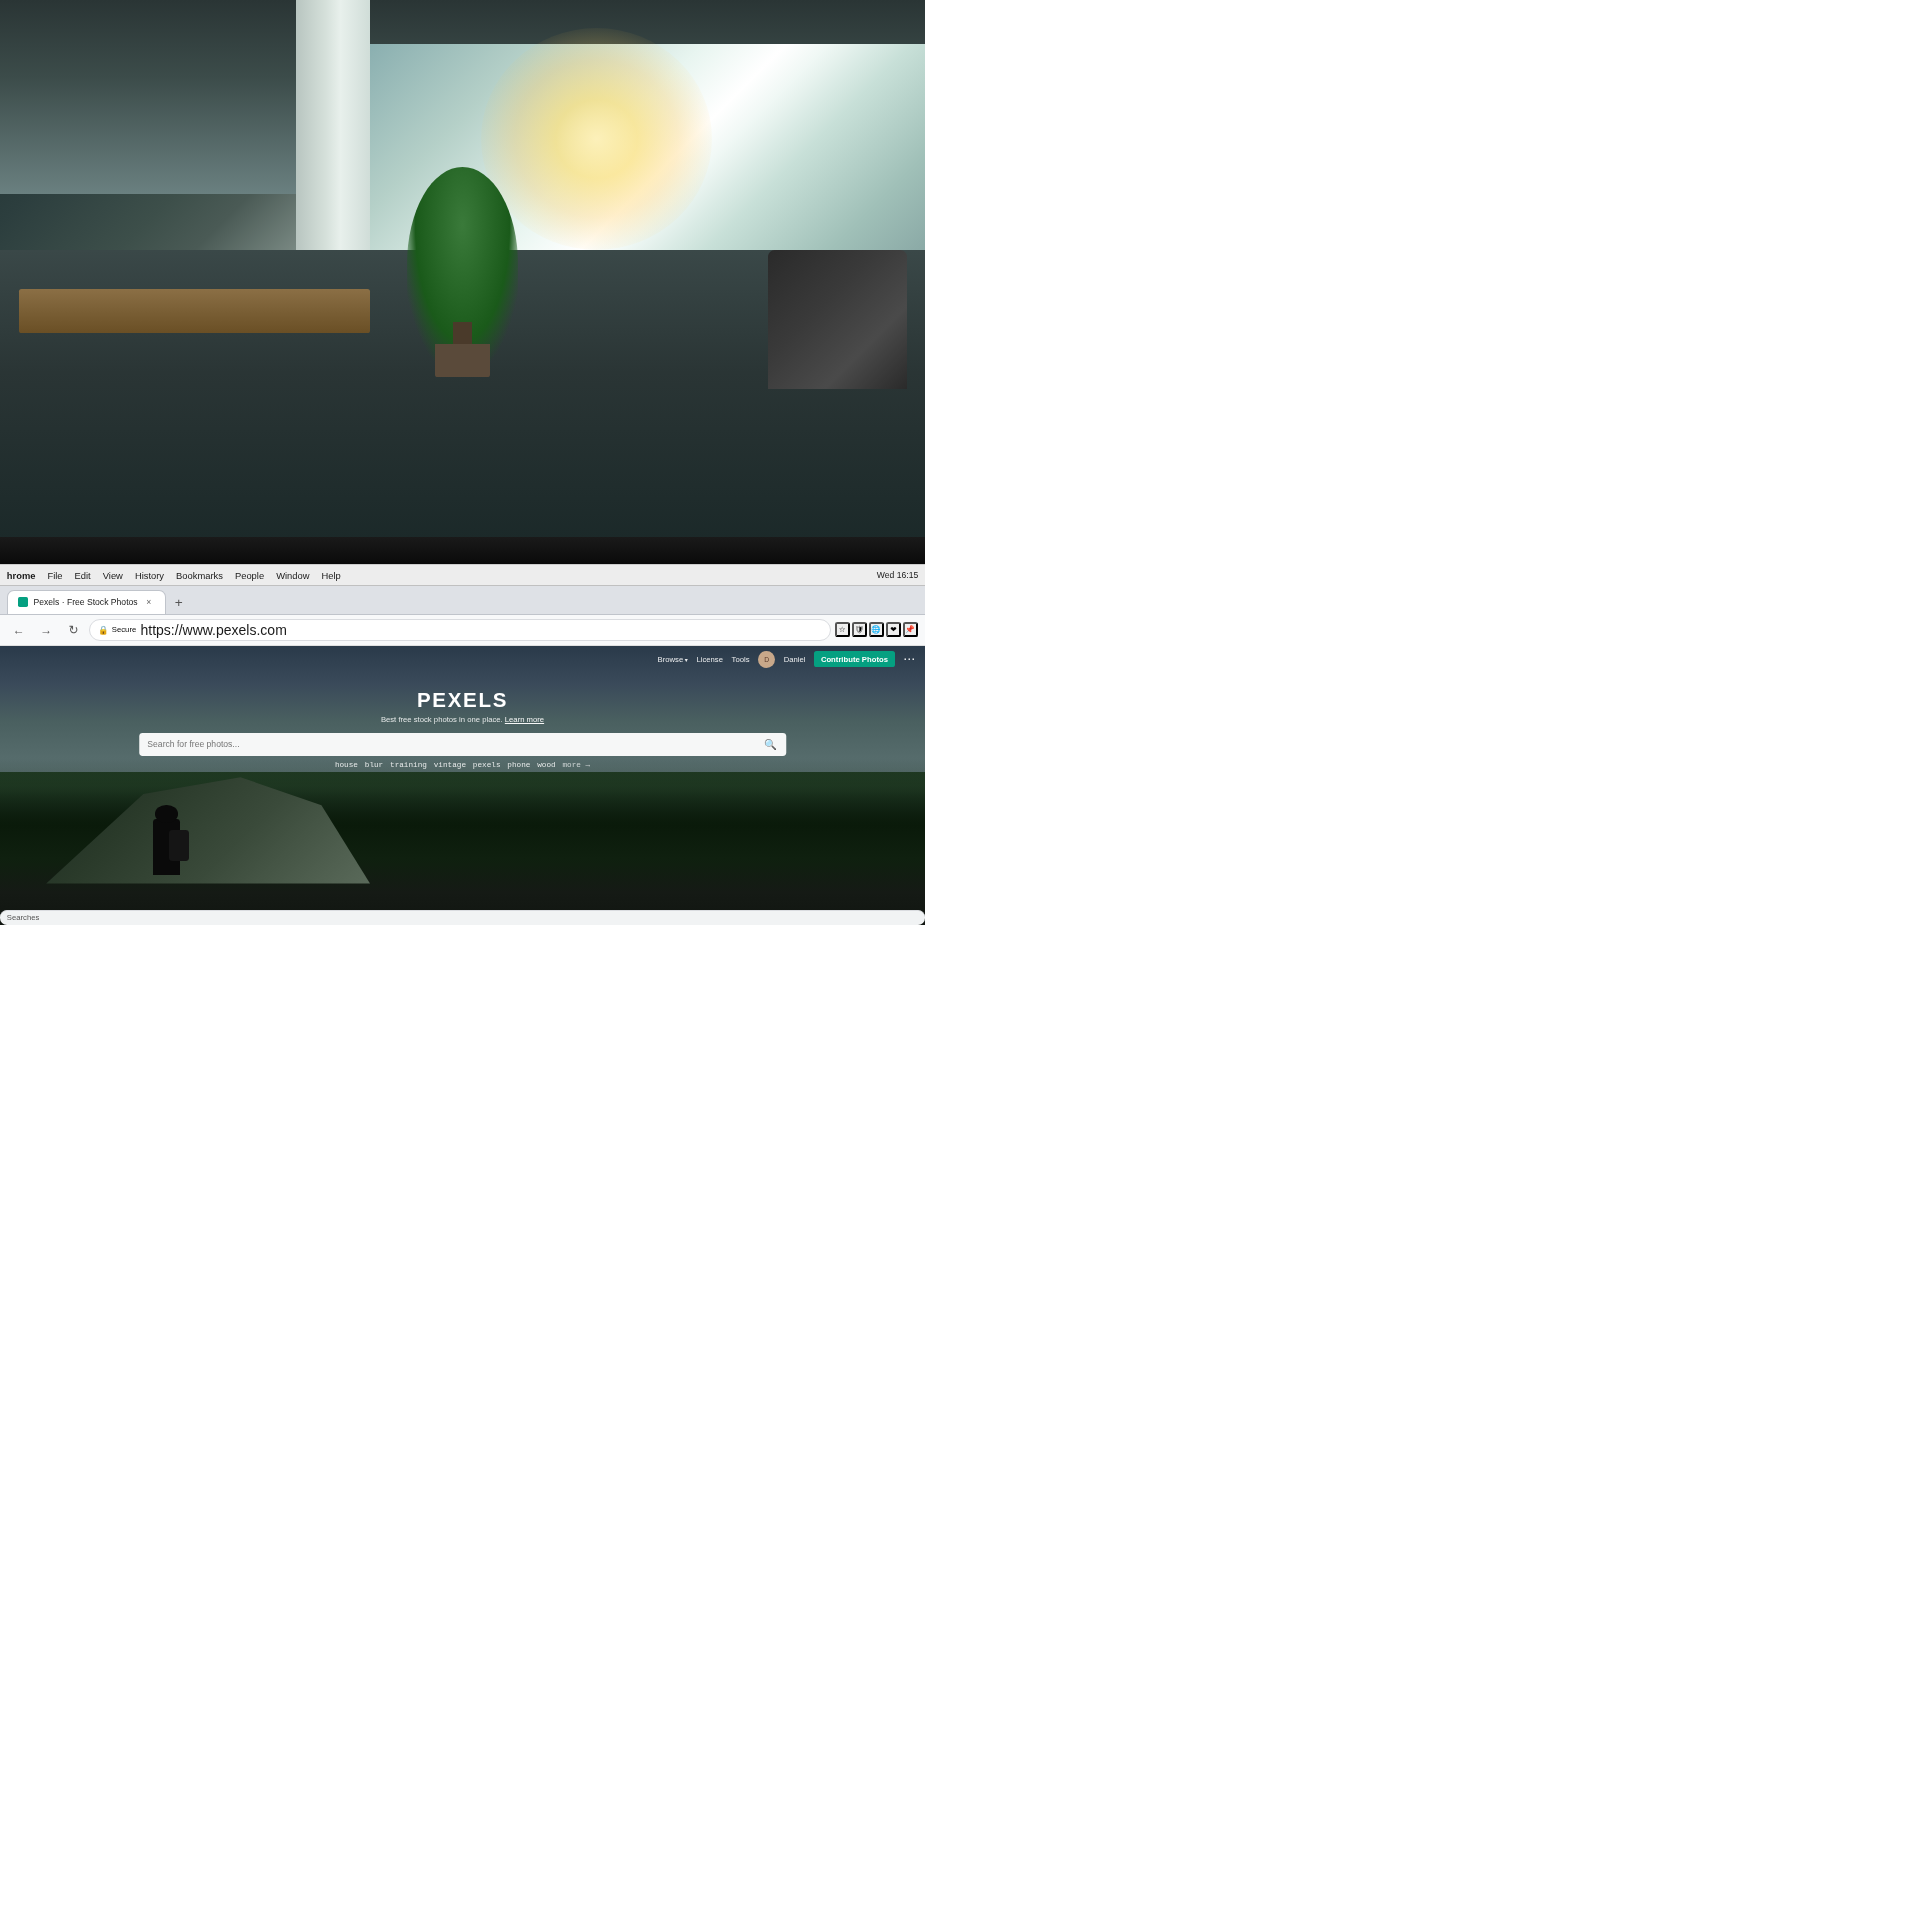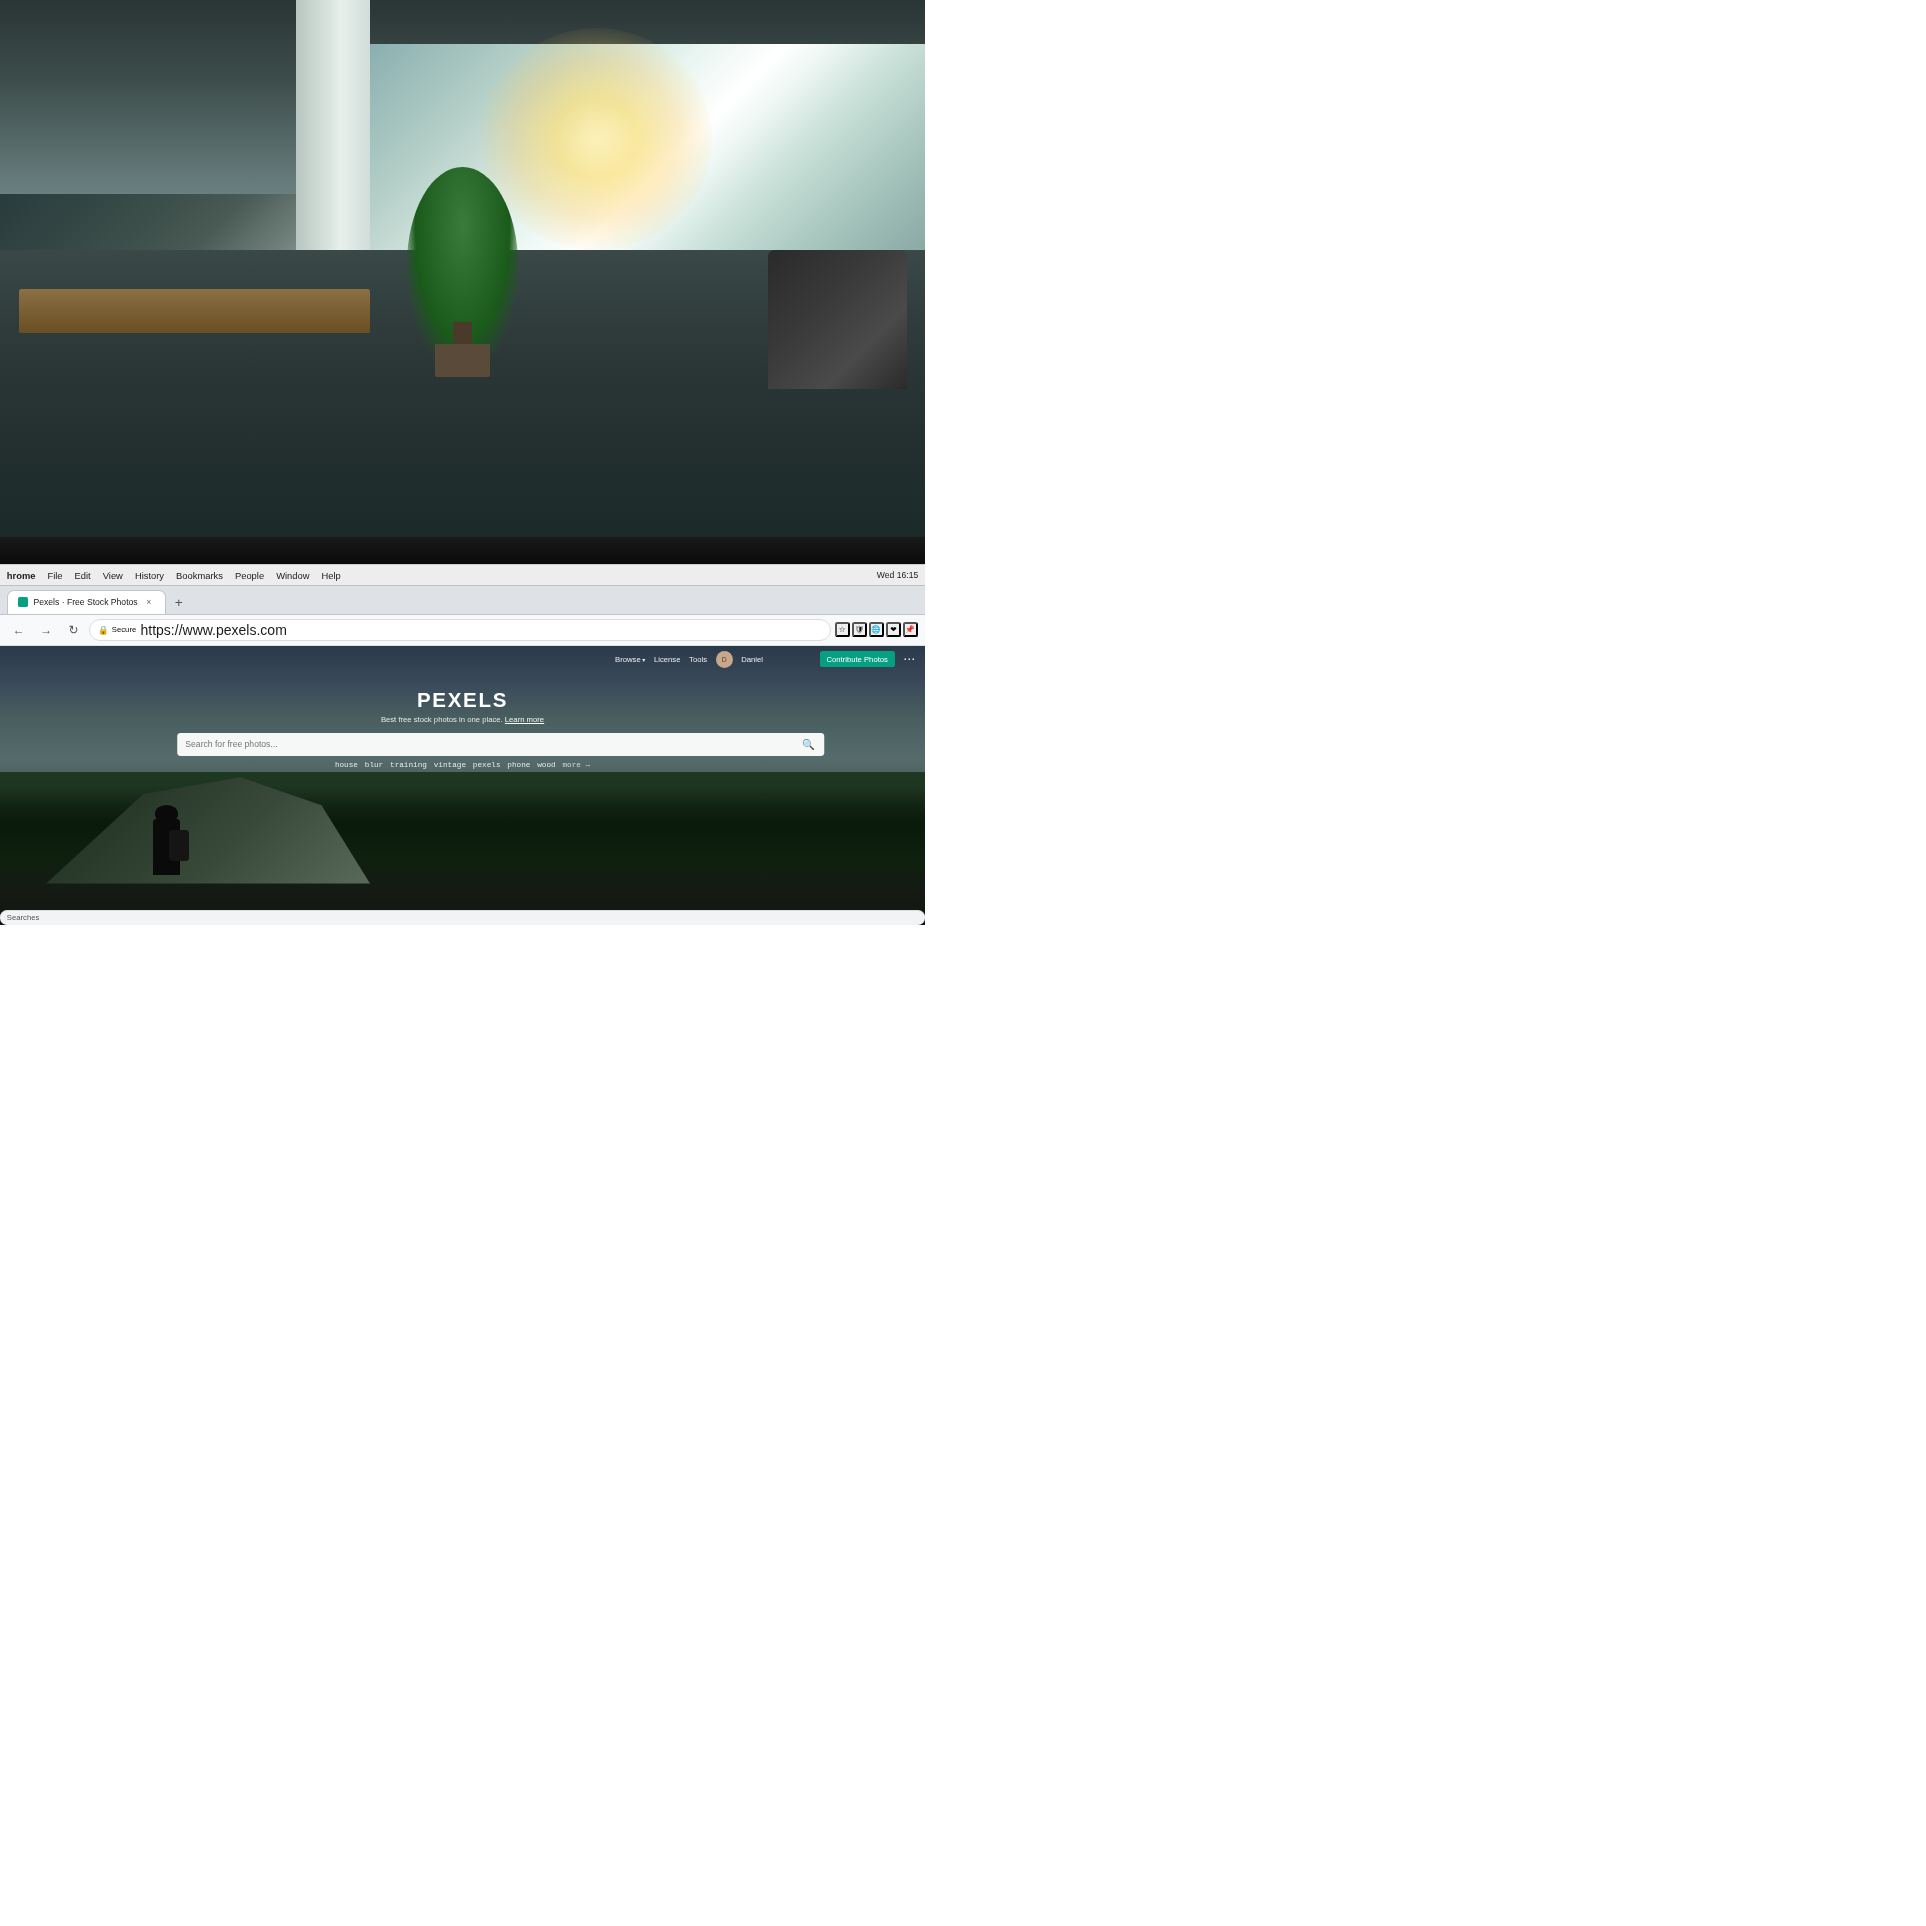--- a/index.html
+++ b/index.html
@@ -453,23 +453,22 @@
       color: #5a3a2a;
     }
 
     .contribute-btn {
       background: #05a081;
       color: white;
       border: none;
       border-radius: 2.6px;
       padding: 3.4px 6.8px;
       font-size: 7.7px;
-      font-weight: 400;
-      cursor: pointer;
-      margin-left: 48px;
+      font-weight: 700;
+      cursor: pointer;
     }
 
     .more-btn {
       color: white;
       font-size: 12px;
       cursor: pointer;
       background: transparent;
       border: none;
     }
 
@@ -505,21 +504,20 @@
     }
 
     .pexels-search {
       width: 100%;
       background: rgba(255,255,255,0.95);
       border-radius: 3.4px;
       padding: 5.1px 8.6px;
       display: flex;
       align-items: center;
       gap: 12px;
-      margin-left: 38px;
     }
 
     .pexels-search input {
       flex: 1;
       border: none;
       background: transparent;
       font-size: 8.6px;
       color: #888;
       outline: none;
     }

